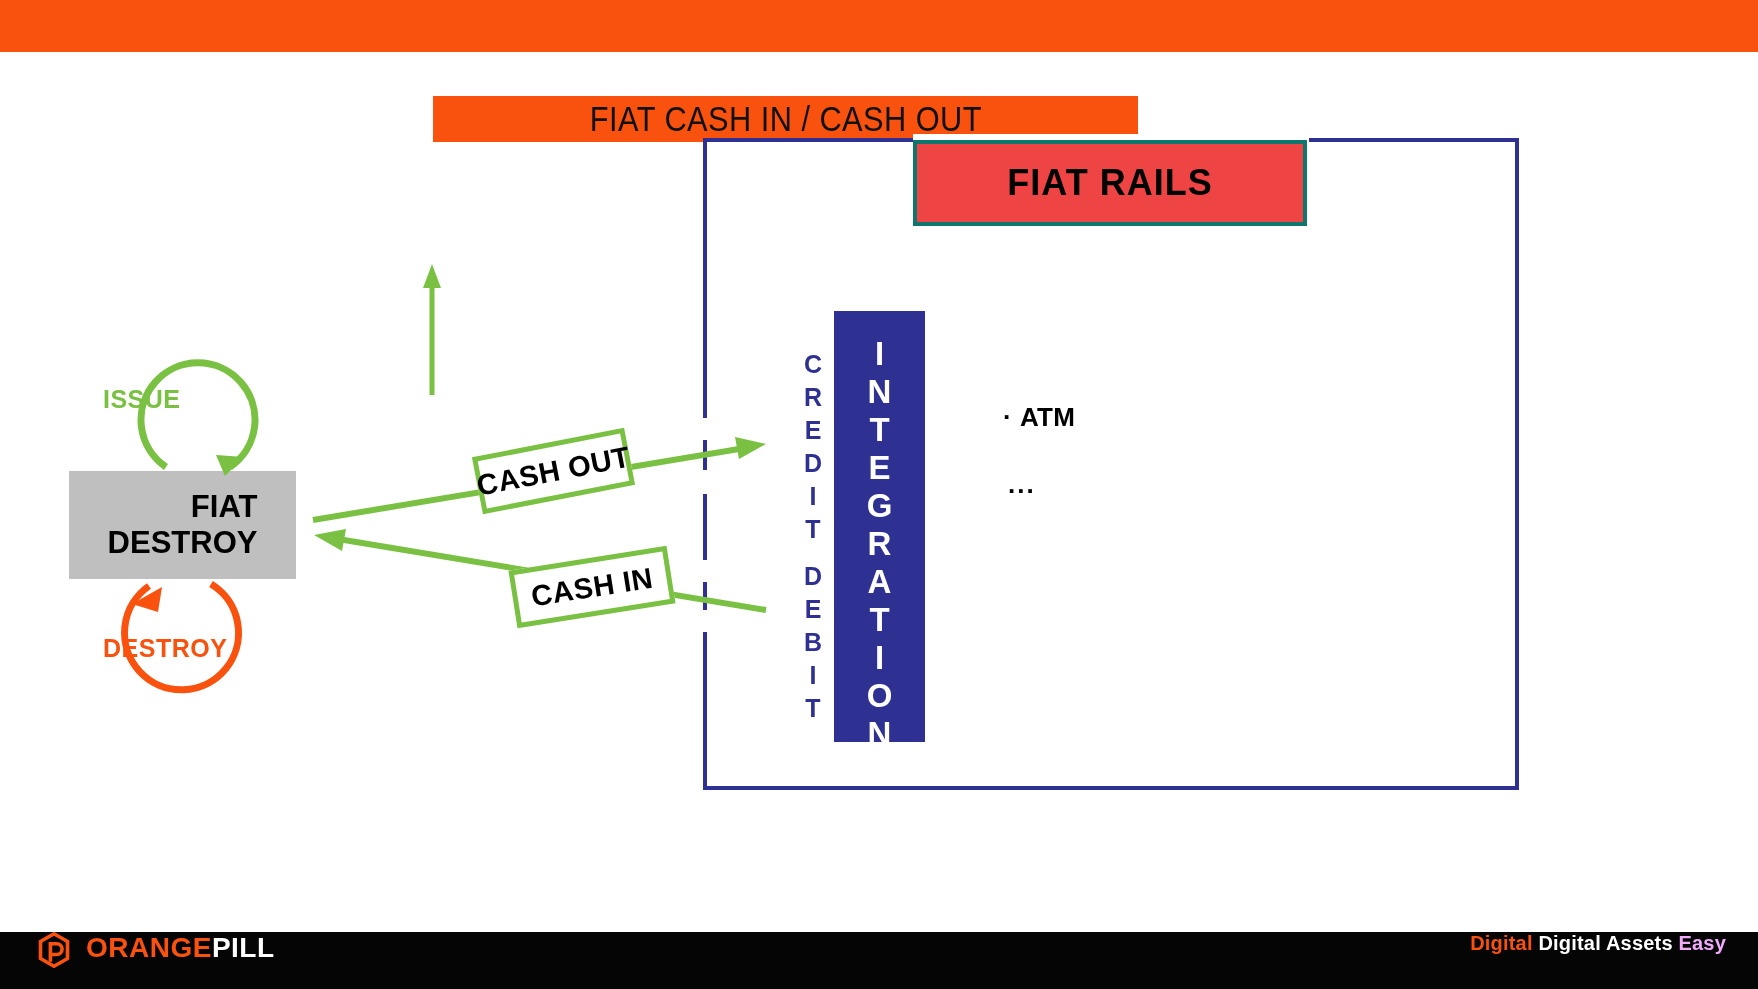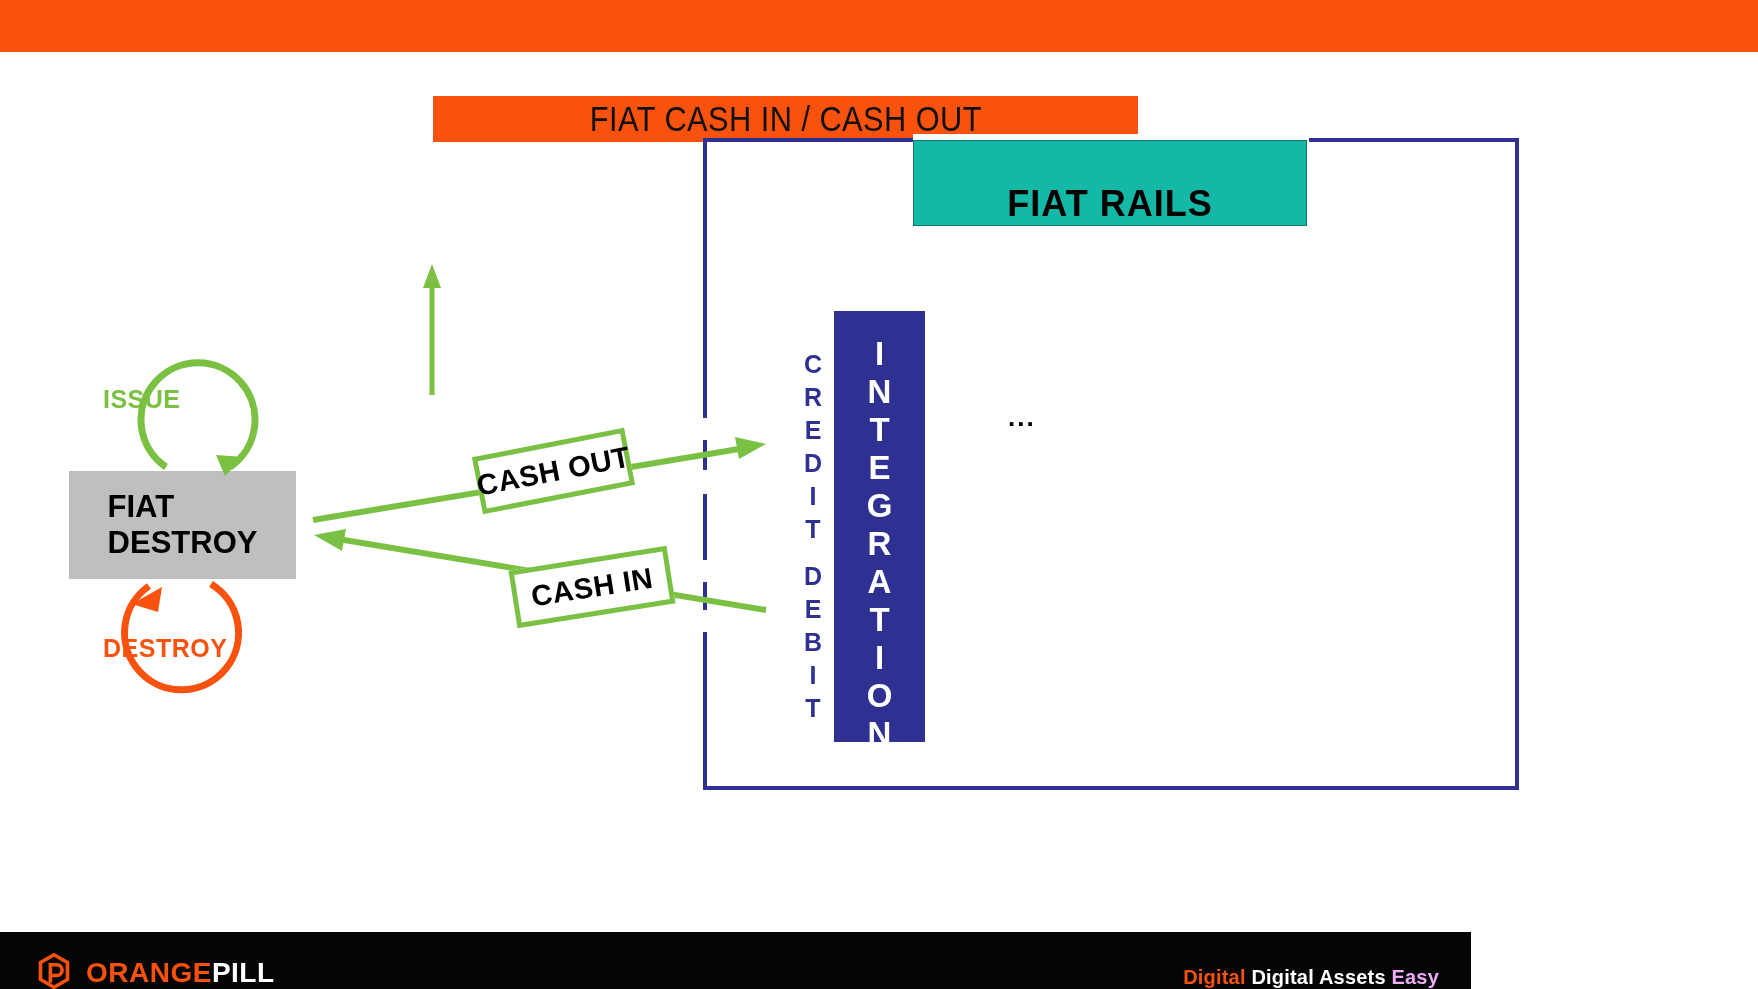--- a/index.html
+++ b/index.html
@@ -57,25 +57,25 @@
   .rails-frame-notch {
     position: absolute;
     left: 913px; top: 134px;
     width: 396px; height: 12px;
     background: #ffffff;
   }
   .rails-label-box {
     position: absolute;
     left: 913px; top: 140px;
     width: 394px; height: 86px;
-    border: 1px solid #0f766e;
+    border: 4px solid #0f766e;
     box-sizing: border-box;
-    background: #14b8a6;
-    display: flex;
-    align-items: flex-end;
+    background: #ef4444;
+    display: flex;
+    align-items: center;
     justify-content: center;
   }
   .rails-label-box .rails-label-text {
     font-size: 36px;
     font-weight: bold;
     letter-spacing: 1px;
     color: #000000;
   }
 
   
@@ -144,21 +144,21 @@
 
   
   .fiat-account {
     position: absolute;
     left: 69px; top: 471px;
     width: 227px; height: 108px;
     background: #bfbfbf;
     display: flex;
     align-items: center;
     justify-content: center;
-    text-align: left;
+    text-align: right;
   }
   .fiat-account .acct-text {
     font-size: 31px;
     font-weight: bold;
     line-height: 36px;
     color: #000000;
   }
 
   
   .cycle-svg { position: absolute; }
@@ -207,24 +207,24 @@
   .cash-in-label {
     left: 512px; top: 558px;
     width: 160px; height: 58px;
     transform: rotate(-9deg);
   }
 
   
   .footer {
     position: absolute;
     left: 0; top: 932px;
-    width: 1471px; height: 57px;
+    width: 1758px; height: 57px;
     background: #050505;
     display: flex;
-    align-items: flex-end;
+    align-items: flex-start;
   }
   .footer-logo-mark {
     margin-left: 36px;
     width: 36px; height: 36px;
     flex: 0 0 auto;
   }
   .footer-brand {
     margin-left: 14px;
     font-size: 28px;
     font-weight: bold;
@@ -287,20 +287,23 @@
   <span>G</span><br>
   <span>R</span><br>
   <span>A</span><br>
   <span>T</span><br>
   <span>I</span><br>
   <span>O</span><br>
   <span>N</span>
 </div>
 
 <div class="rails-list">
+  <div class="rail-item">
+    <span class="dot">·</span><span>ATM</span>
+  </div>
   <div class="rail-item ellipsis">...</div>
 </div>
 
 <div class="fiat-account">
   <div class="acct-text">
     <span>FIAT</span><br>
     <span>DESTROY</span>
   </div>
 </div>
 

